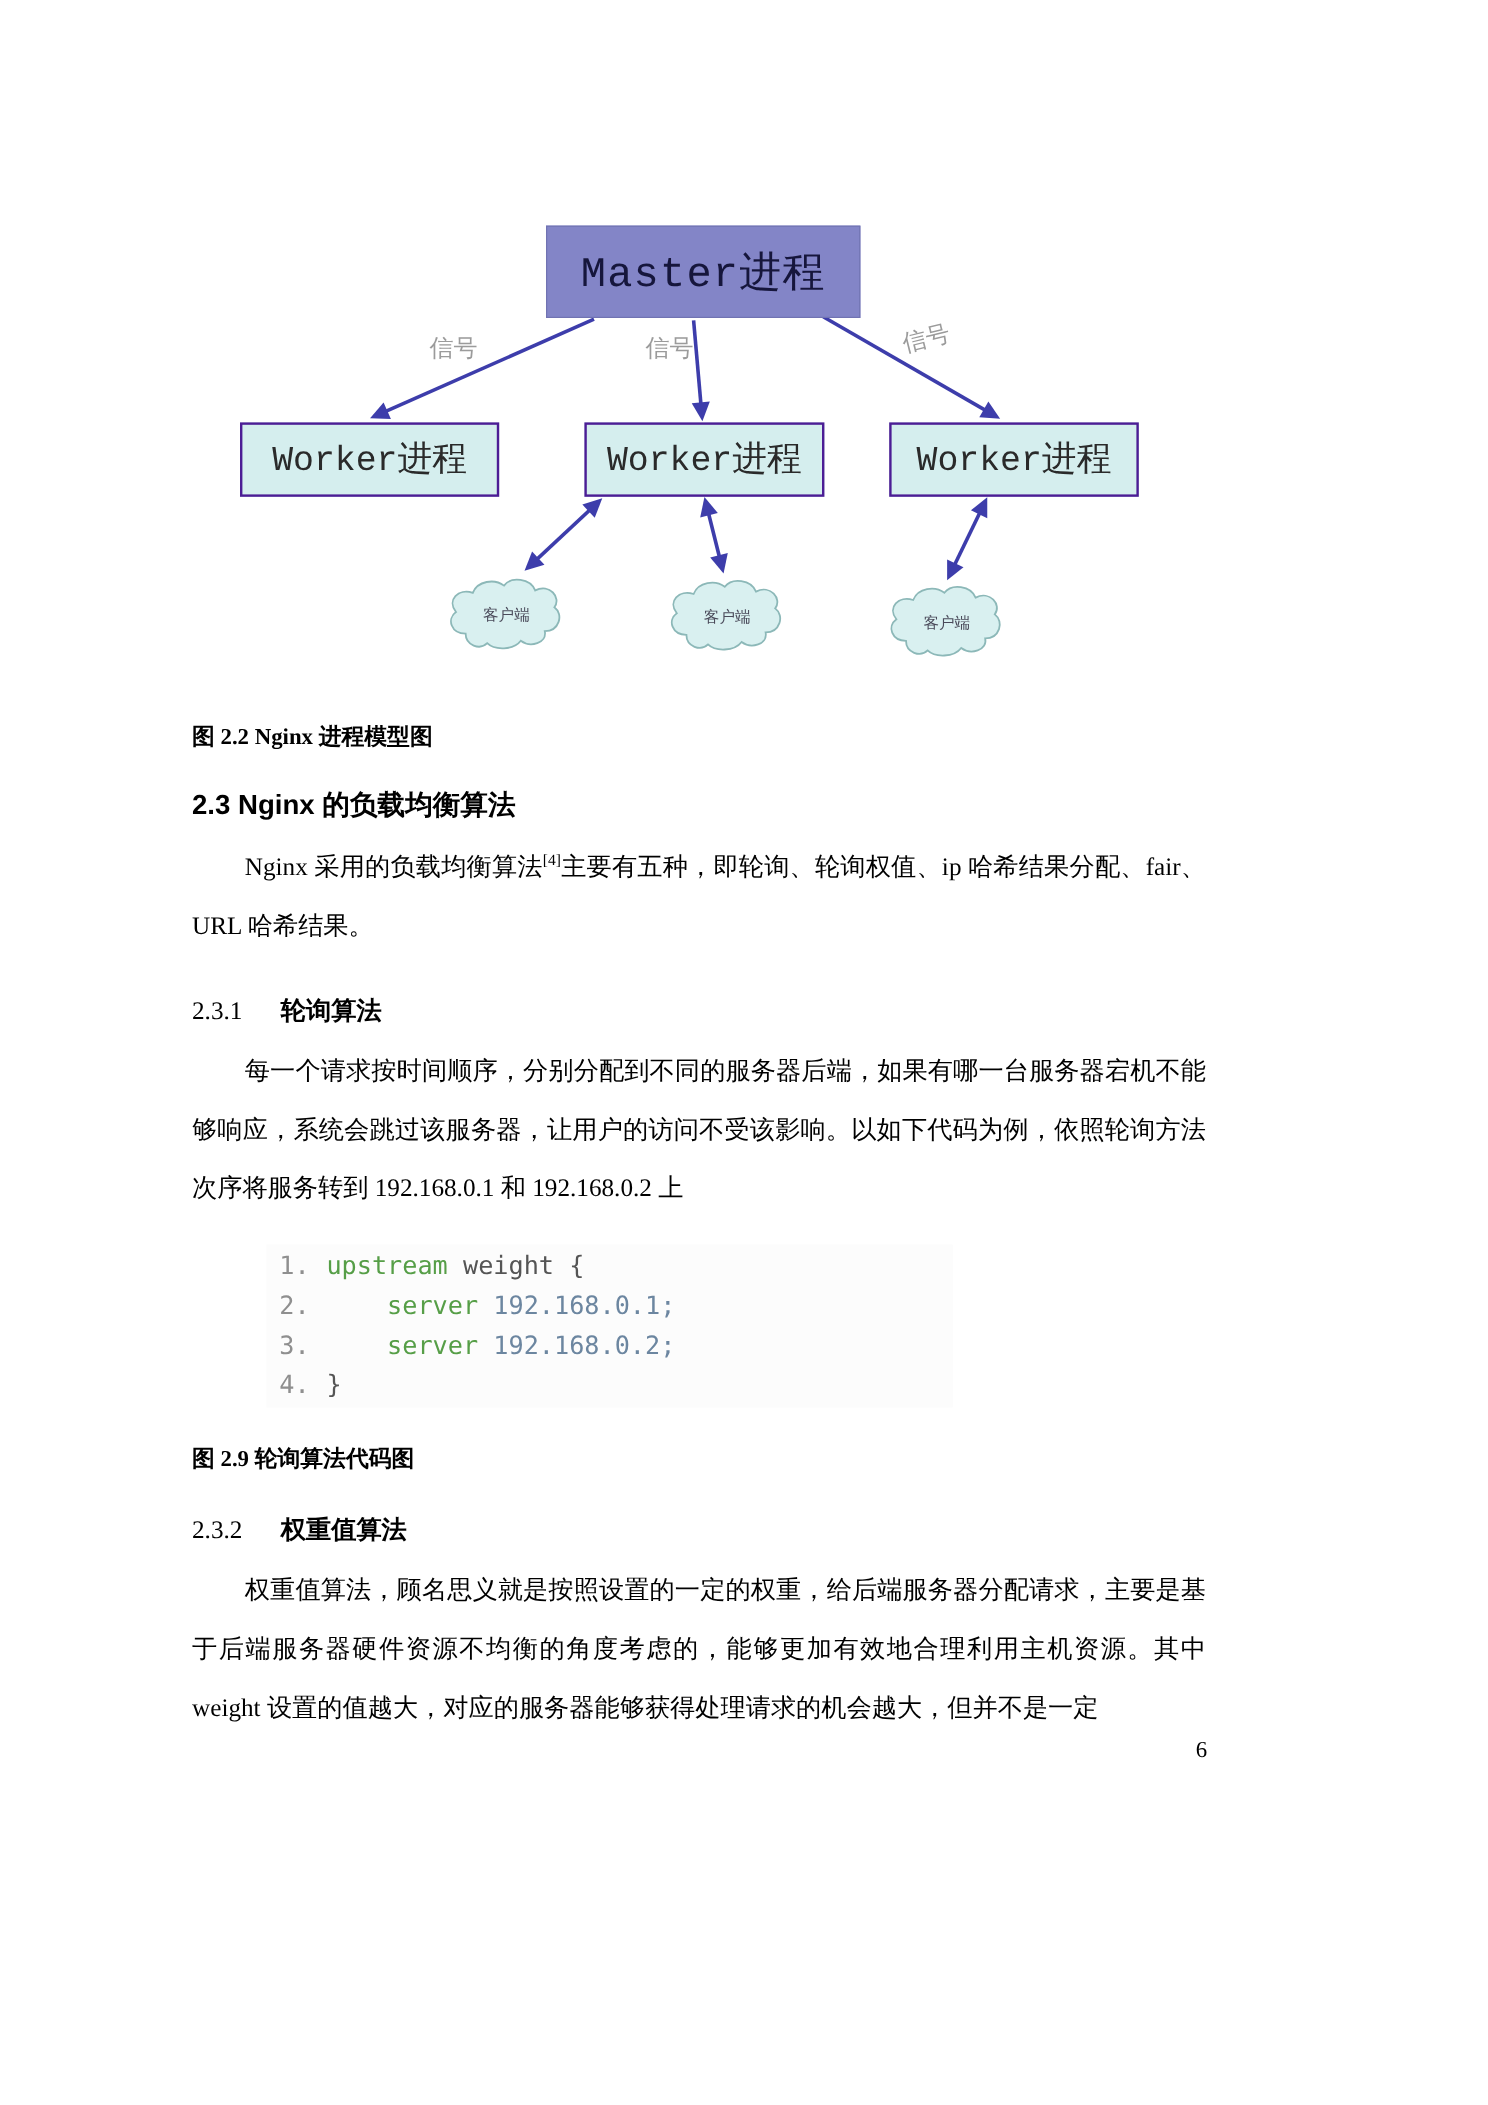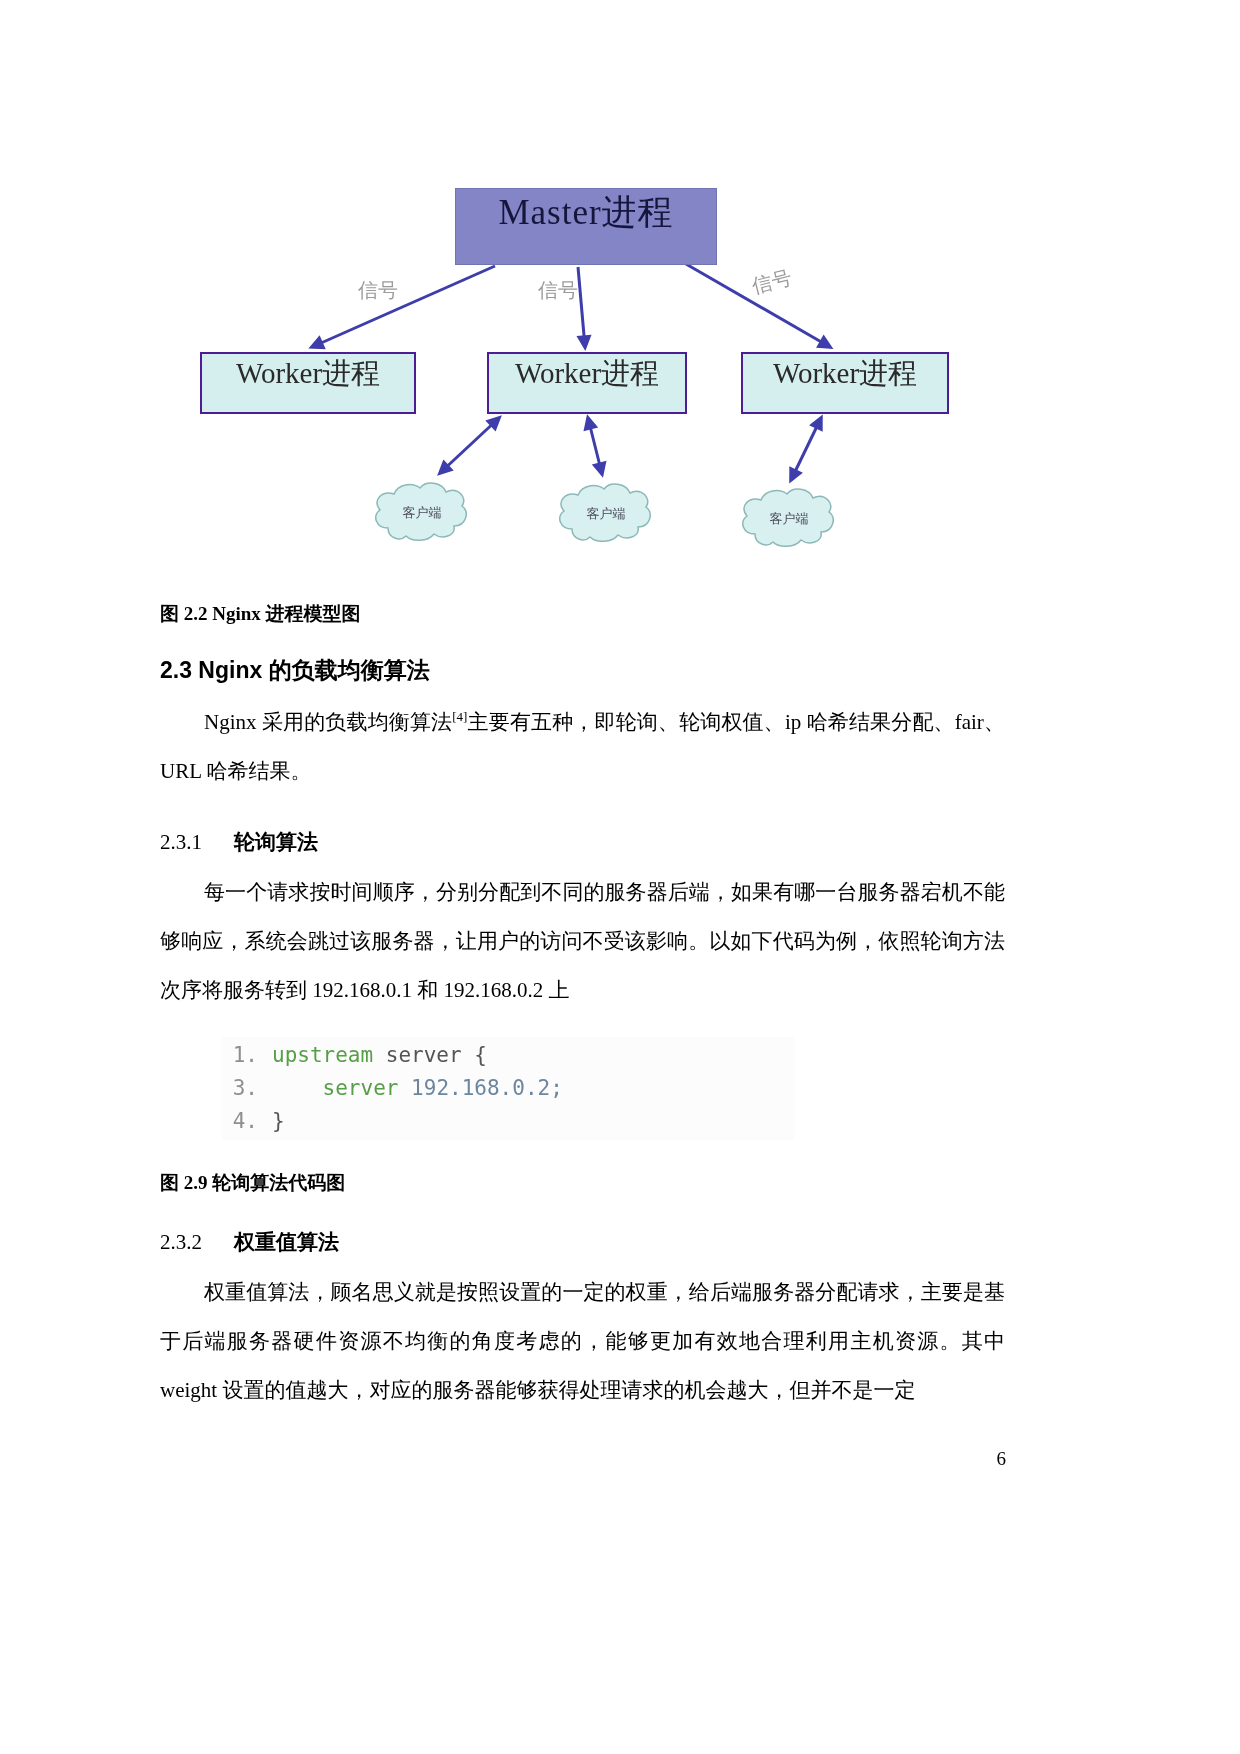--- a/index.html
+++ b/index.html
@@ -2,22 +2,22 @@
 <html><head>
 <meta charset="utf-8">
 <style>
   html,body{margin:0;padding:0;background:#ffffff;}
   .page{position:relative;width:1240px;height:1754px;background:#fff;overflow:hidden;
         font-family:"Liberation Serif","DejaVu Serif",serif;color:#000;}
 
   
   .diagram{position:relative;height:380px;margin-top:185px;}
   .diagram-svg{position:absolute;left:0;top:0;width:1240px;height:380px;}
-  .node{position:absolute;display:flex;justify-content:center;
-        font-family:Liberation Serif, serif;box-sizing:border-box;}
+  .node{position:absolute;display:flex;align-items:center;justify-content:center;
+        font-family:Liberation Mono, monospace;box-sizing:border-box;}
   .master{left:455px;top:3px;width:262px;height:77px;background:#8385c7;
           border:1px solid #7173b2;font-size:35px;color:#16163c;letter-spacing:1px;}
   .worker{background:#d5eeee;border:2px solid #4c1d95;font-size:29px;color:#2a2a2a;}
   .w1{left:200px;top:167px;width:216px;height:62px;}
   .w2{left:487px;top:167px;width:200px;height:62px;}
   .w3{left:741px;top:167px;width:208px;height:62px;}
   .signal-text{font-family:"Liberation Sans","DejaVu Sans",sans-serif;font-size:20px;fill:#9b9b9b;}
   .cloud-text{font-family:"Liberation Sans","DejaVu Sans",sans-serif;font-size:13px;fill:#4a4a5a;}
 
   
@@ -109,21 +109,22 @@
       <span>Nginx 采用的负载均衡算法</span><sup class="cite">[4]</sup><span>主要有五种，即轮询、轮询权值、ip 哈希结果分配、fair、URL 哈希结果。</span>
     </p>
 
     <div class="h3">
       <span class="num">2.3.1</span><span class="ttl">轮询算法</span>
     </div>
 
     <p class="body-para">每一个请求按时间顺序，分别分配到不同的服务器后端，如果有哪一台服务器宕机不能够响应，系统会跳过该服务器，让用户的访问不受该影响。以如下代码为例，依照轮询方法次序将服务转到 192.168.0.1 和 192.168.0.2 上</p>
 
     <div class="code-block">
-      <div class="code-line"><span class="ln">1.</span><span class="kw">upstream</span><span class="pl"> server {</span><span class="val"></span></div>
+      <div class="code-line"><span class="ln">1.</span><span class="kw">upstream</span><span class="pl"> weight {</span><span class="val"></span></div>
+      <div class="code-line"><span class="ln">2.</span><span class="kw">    server</span><span class="pl"> </span><span class="val">192.168.0.1;</span></div>
       <div class="code-line"><span class="ln">3.</span><span class="kw">    server</span><span class="pl"> </span><span class="val">192.168.0.2;</span></div>
       <div class="code-line"><span class="ln">4.</span><span class="kw"></span><span class="pl">}</span><span class="val"></span></div>
     </div>
 
     <p class="caption c2">图 2.9 轮询算法代码图</p>
 
     <div class="h3">
       <span class="num">2.3.2</span><span class="ttl">权重值算法</span>
     </div>
 

